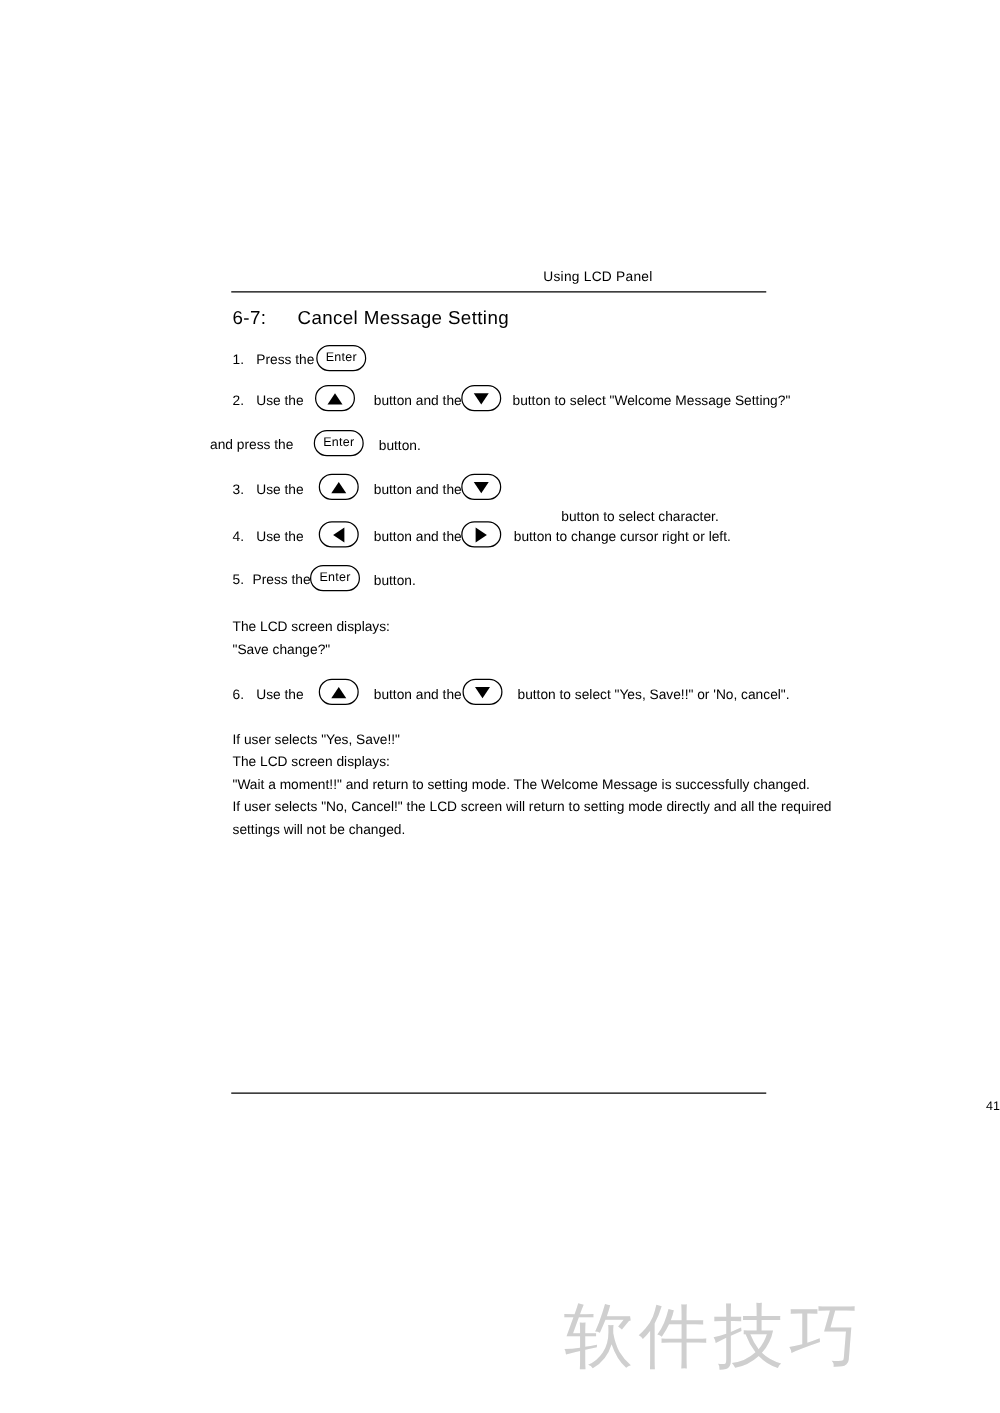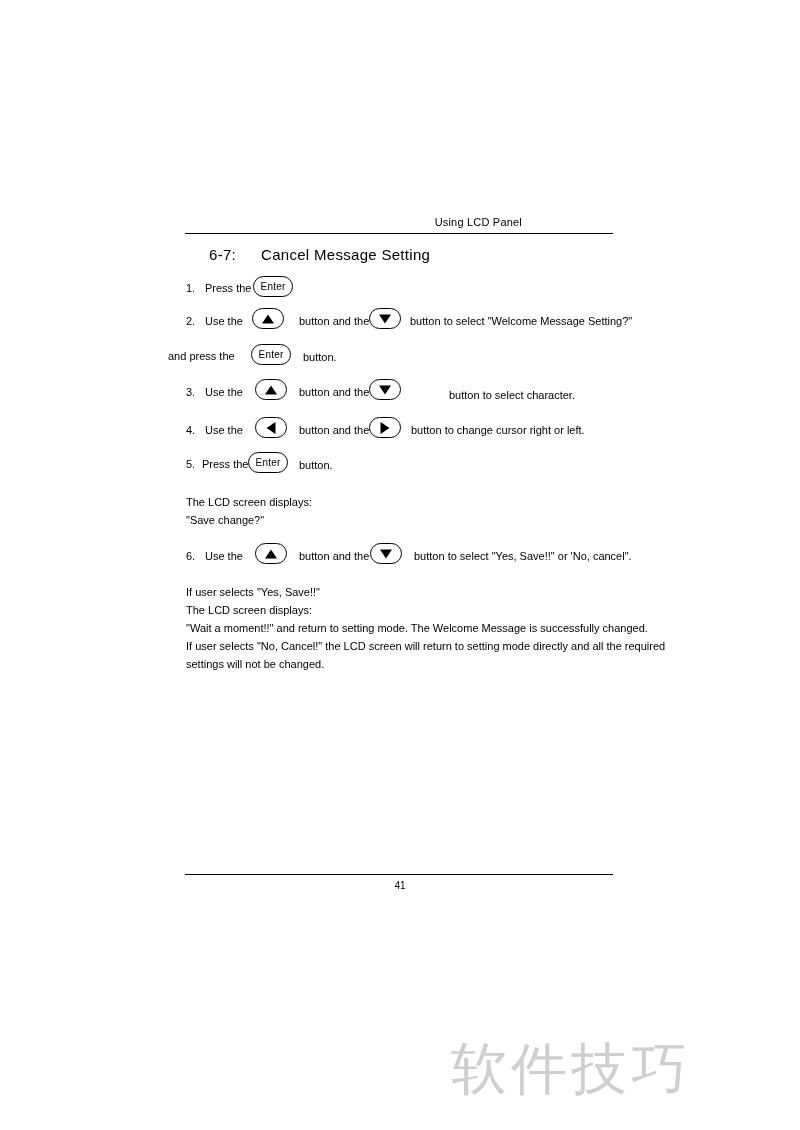--- a/index.html
+++ b/index.html
@@ -41,21 +41,20 @@
   .section-title {
     position: absolute;
     left: 186px;
     top: 246px;
     font-size: 15px;
     letter-spacing: 0.3px;
   }
   .section-title .num {
     display: inline-block;
     width: 52px;
-    margin-left: 23px;
   }
   .step {
     position: absolute;
     font-size: 11px;
     line-height: 14px;
     white-space: nowrap;
   }
   .para {
     position: absolute;
     font-size: 11px;
@@ -120,21 +119,21 @@
     top: 874px;
     width: 428px;
     height: 1px;
     background: #000;
   }
   .page-number {
     position: absolute;
     left: 0;
     top: 880px;
     width: 800px;
-    text-align: center;
+    text-align: right;
     font-size: 10px;
   }
   .watermark {
     position: absolute;
     right: 18px;
     bottom: 22px;
     font-size: 56px;
     letter-spacing: 4px;
     color: #cfcfcf;
     font-family: "DejaVu Sans", sans-serif;
@@ -175,21 +174,21 @@
 
   <div class="step" style="left:186px; top:385px;">3.</div>
   <div class="step" style="left:205px; top:385px;">Use the</div>
   <div class="btn btn-arrow" style="left:255px; top:379px;">
     <span class="tri tri-up"></span>
   </div>
   <div class="step" style="left:299px; top:385px;">button and the</div>
   <div class="btn btn-arrow" style="left:369px; top:379px;">
     <span class="tri tri-down"></span>
   </div>
-  <div class="step" style="left:411px; top:388px;padding-left:38px;">button to select character.</div>
+  <div class="step" style="left:411px; top:407px;padding-left:38px;">button to select character.</div>
 
   <div class="step" style="left:186px; top:423px;">4.</div>
   <div class="step" style="left:205px; top:423px;">Use the</div>
   <div class="btn btn-arrow" style="left:255px; top:417px;">
     <span class="tri tri-left"></span>
   </div>
   <div class="step" style="left:299px; top:423px;">button and the</div>
   <div class="btn btn-arrow" style="left:369px; top:417px;">
     <span class="tri tri-right"></span>
   </div>

